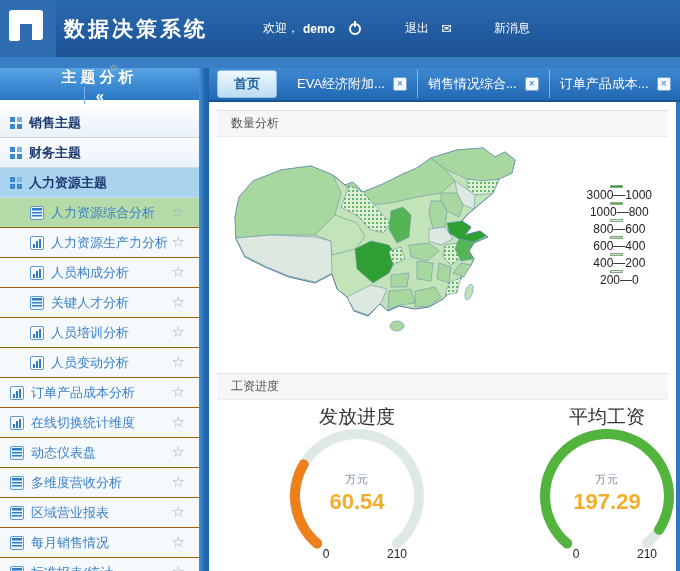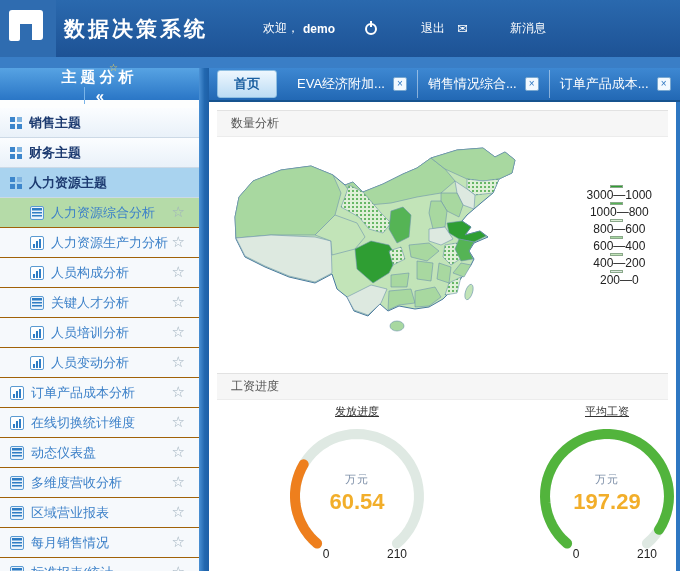--- a/index.html
+++ b/index.html
@@ -8,21 +8,21 @@
 
   
   .header{position:absolute;top:0;left:0;right:0;height:57px;
           background:linear-gradient(#2a69ae,#1d5295);}
   .logo{position:absolute;left:0;top:0;width:56px;height:57px;background:#2f6cb0;}
   .logo svg{display:block;}
   .app-title{position:absolute;left:64px;top:15px;font-size:21px;color:#fff;
              font-weight:bold;letter-spacing:3px;}
   .welcome{position:absolute;left:263px;top:20px;color:#fff;font-size:12px;
            display:flex;align-items:center;gap:4px;white-space:nowrap;}
-  .welcome b{margin-right:20px;}
+  .welcome b{margin-right:4px;}
   .power-icon{position:relative;display:inline-block;width:12px;height:12px;
               border:2px solid #fff;border-radius:50%;box-sizing:border-box;margin:0 2px 0 6px;}
   .power-icon:after{content:"";position:absolute;left:3px;top:-4px;width:2px;height:6px;background:#fff;}
   .mail-icon{font-size:13px;margin-left:8px;}
   .hlink{cursor:pointer;margin-left:38px;}
 
   .subheader{position:absolute;top:57px;left:0;right:0;height:11px;background:#3a7ec6;}
 
   
   .sidebar{position:absolute;top:68px;left:0;width:199px;bottom:0;background:#fdfefe;}
@@ -78,21 +78,21 @@
   .legend-row{display:flex;align-items:center;height:17px;font-size:12px;color:#222;flex-direction:column;}
   .sw{width:13px;height:13px;border:1px solid #8aa88a;margin-right:5px;box-sizing:border-box;}
   .sw.dots{background-color:#dff0d8;
            background-image:radial-gradient(#3fa43f 32%,transparent 34%);
            background-size:4px 4px;}
 
   
   .gauge-area{position:relative;height:190px;}
   .gauge{position:absolute;width:180px;top:4px;text-align:center;}
   .gauge-1{left:58px;} .gauge-2{left:308px;}
-  .gauge-title{font-size:11px;color:#333;height:18px;text-decoration:underline;}
+  .gauge-title{font-size:19px;color:#333;height:18px;}
   .gauge svg{display:block;margin:0 auto;}
   .g-center{position:absolute;left:0;right:0;top:68px;}
   .g-unit{font-size:11px;color:#7d8fa8;letter-spacing:1px;}
   .g-value{font-size:22px;font-weight:bold;color:#f2ae2a;margin-top:2px;}
 </style>
 </head>
 <body>
 
 <div class="screen">
 

